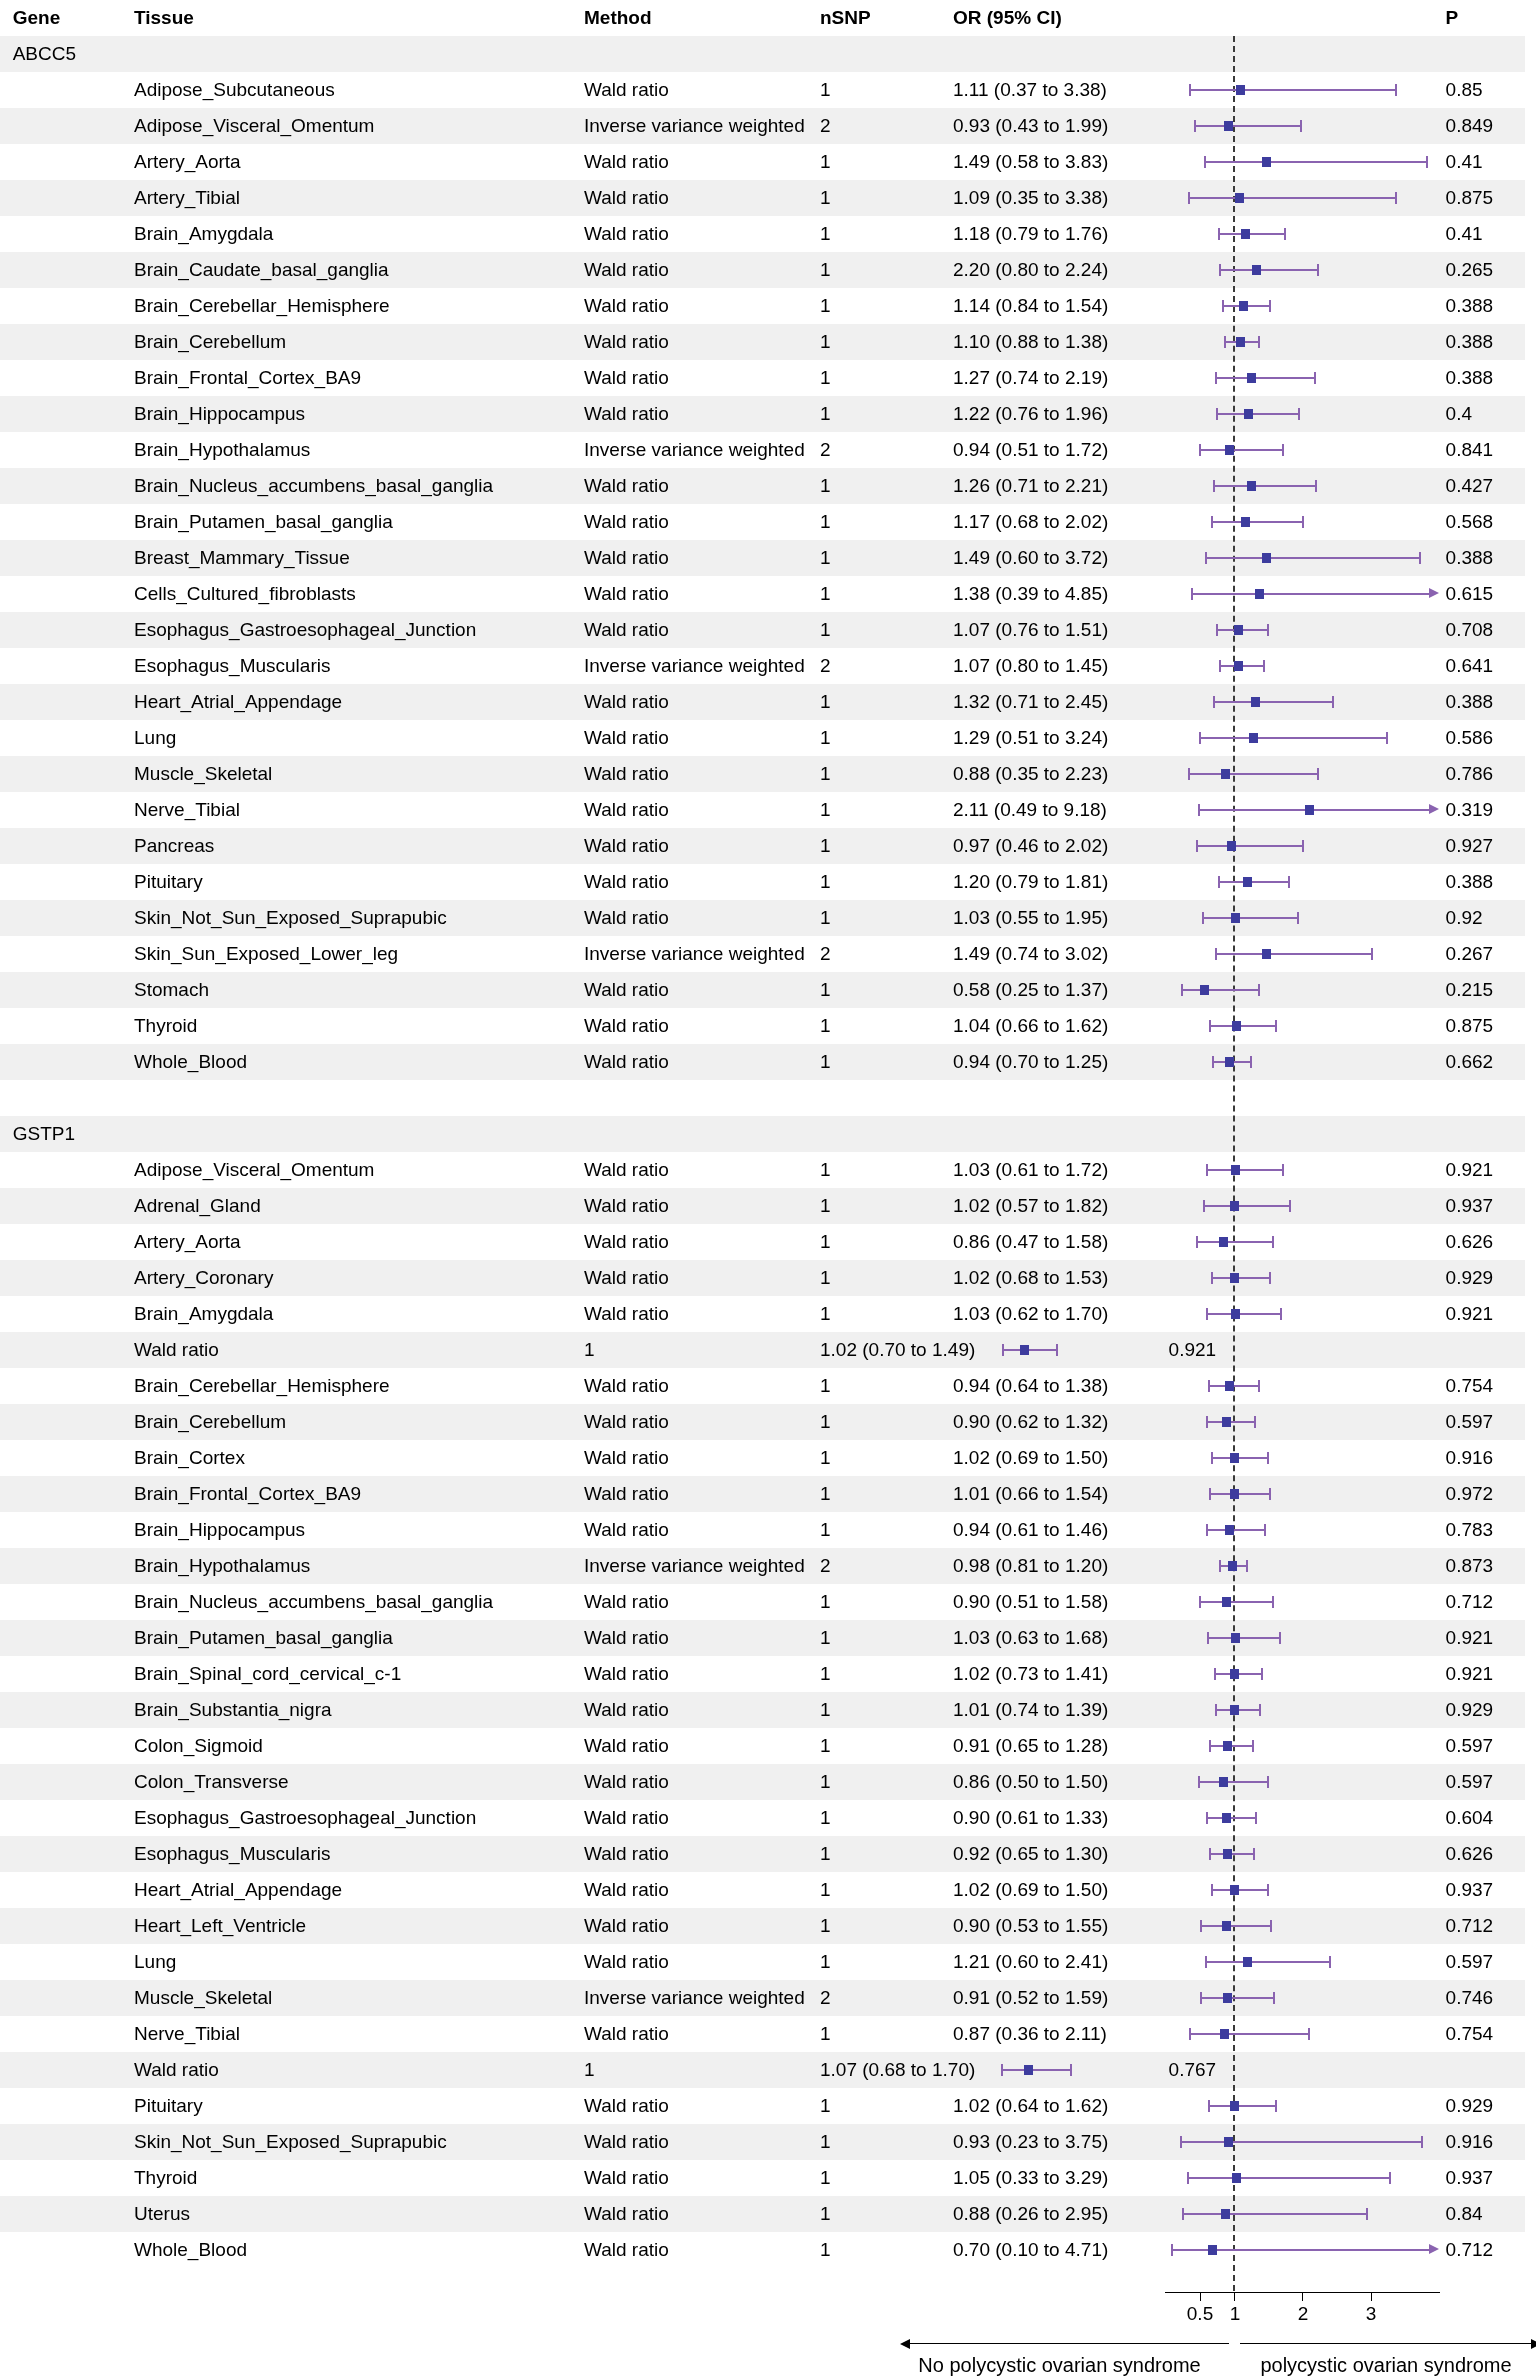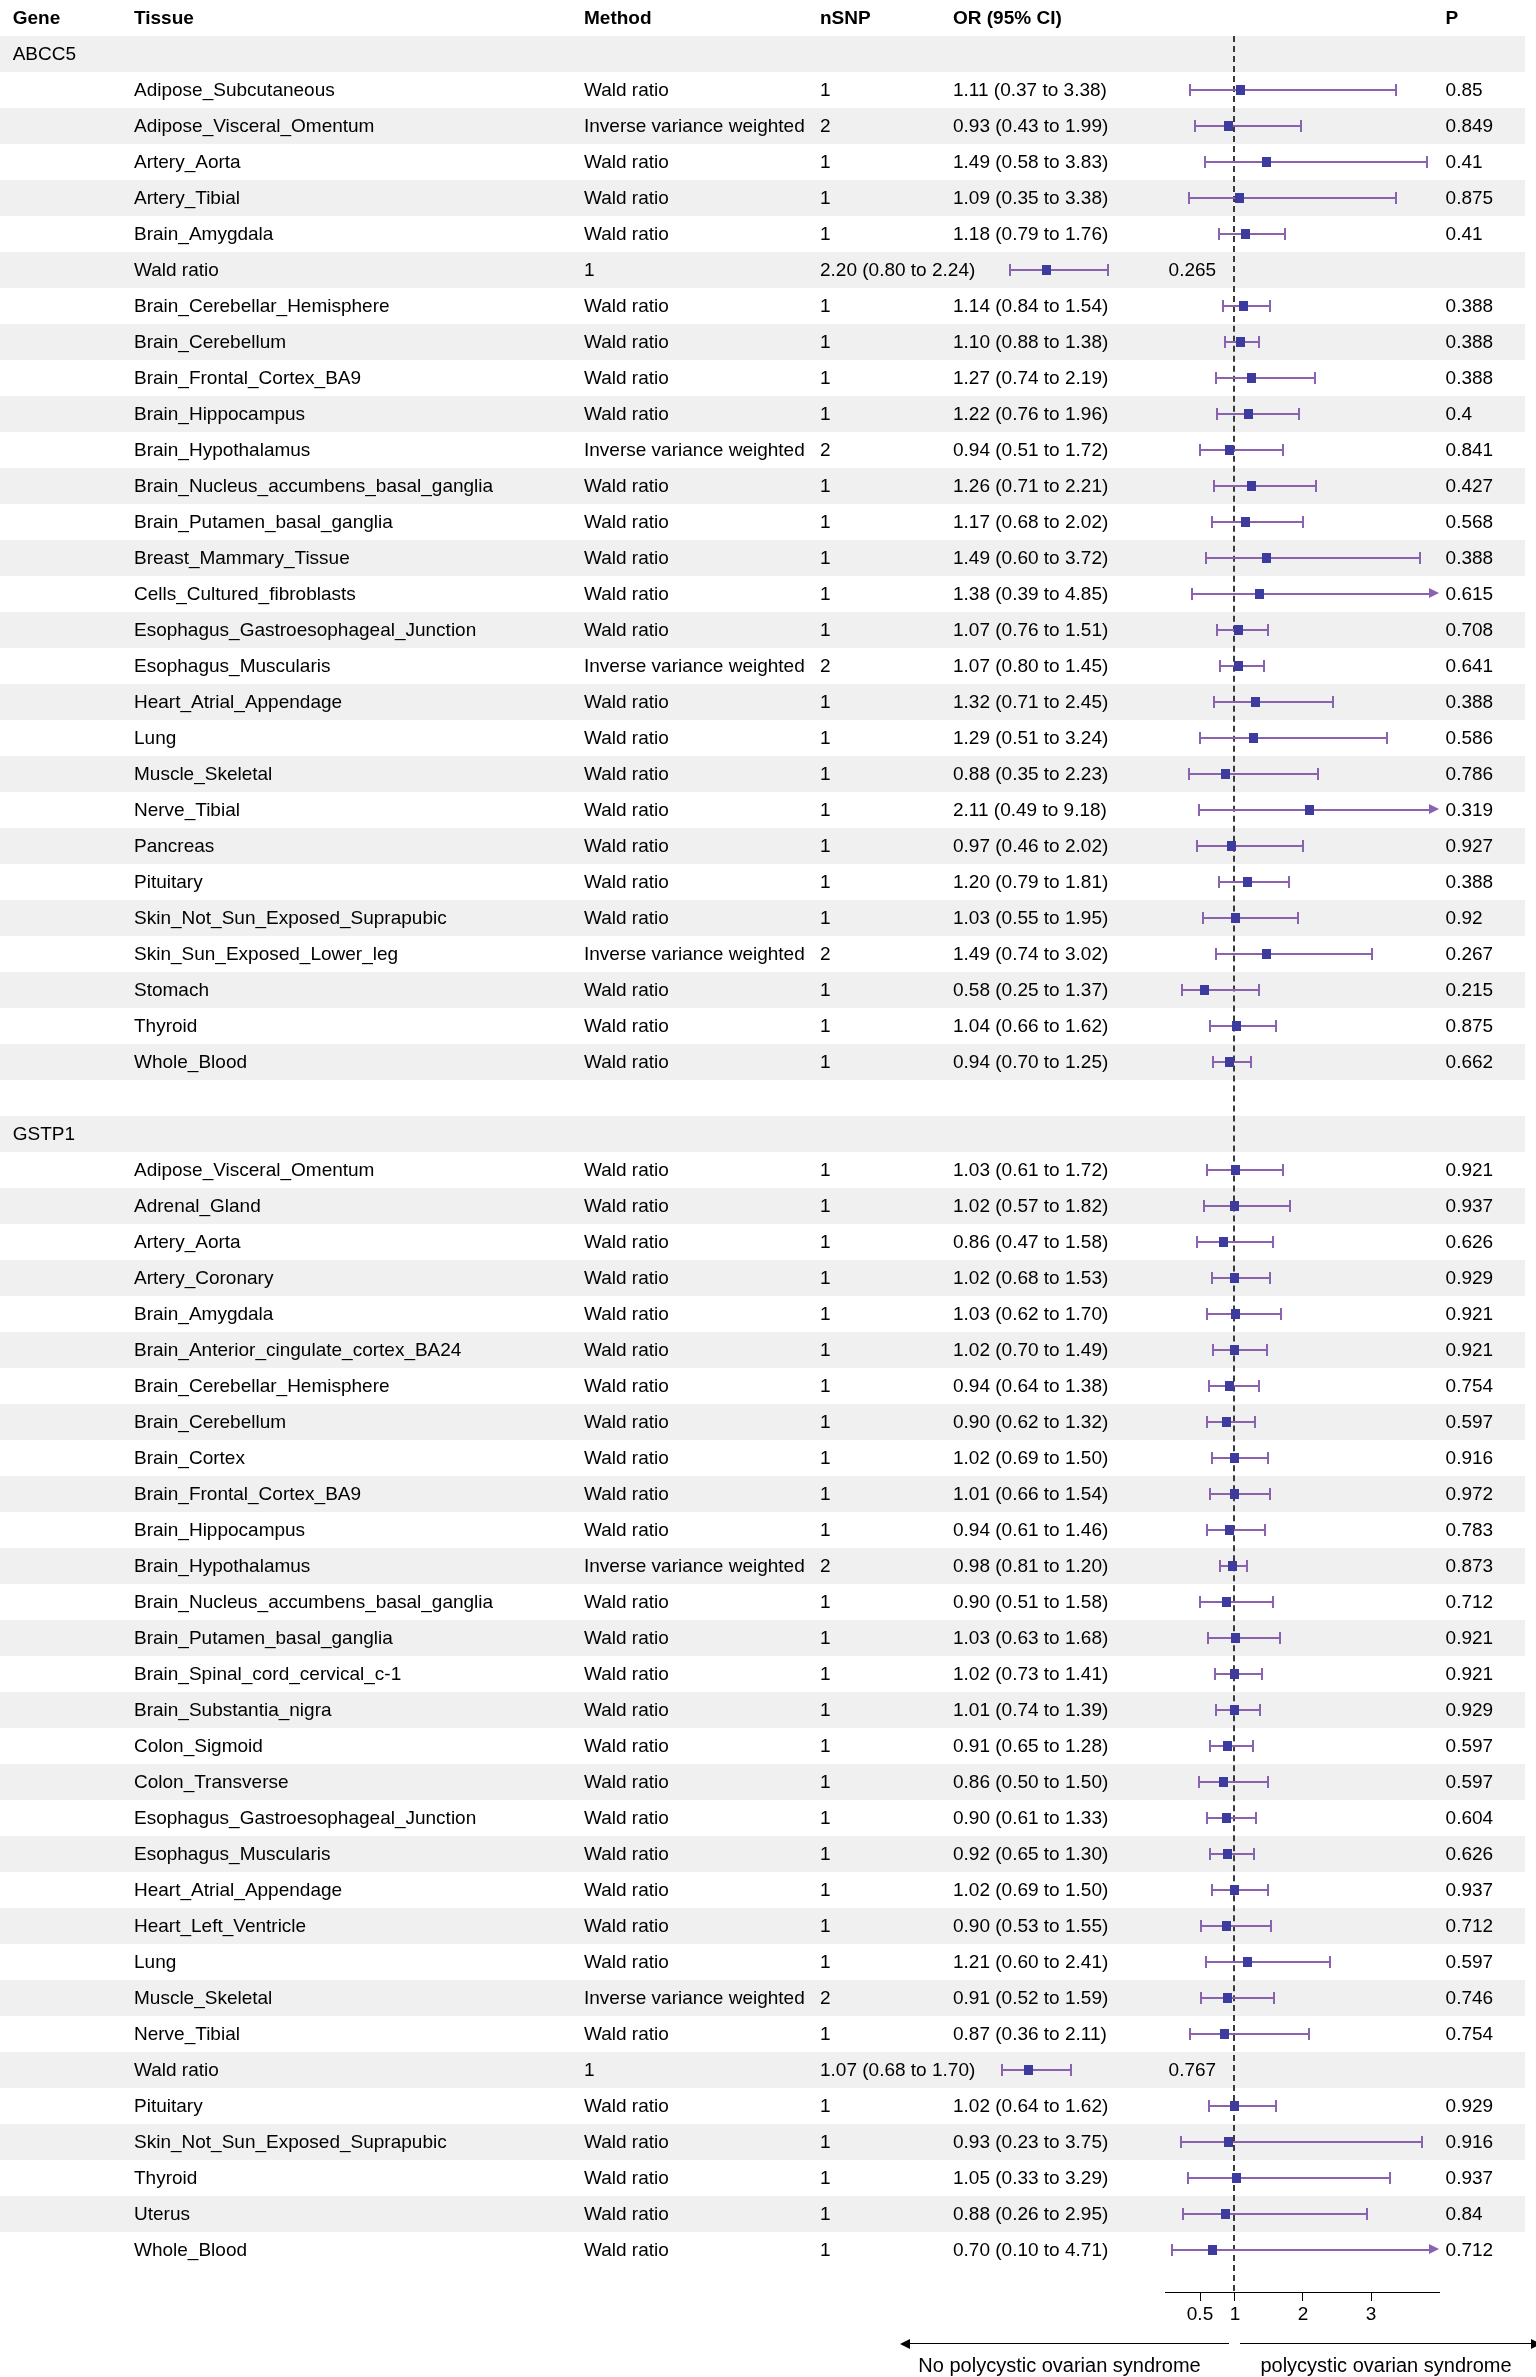--- a/index.html
+++ b/index.html
@@ -144,20 +144,21 @@
     <div class="c-plot">
           <div class="ci-line" style="left: 56px; width: 66px;"></div>
           <div class="ci-cap" style="left: 55px;"></div>
           <div class="ci-cap" style="left: 121px;"></div>
           <div class="ci-marker" style="left: 78px;"></div>
         </div>
     <div class="c-p">0.41</div>
   </div>
       <div class="grid-row data-row shaded">
     <div class="c-gene"></div>
+    <div class="c-tissue">Brain_Caudate_basal_ganglia</div>
     <div class="c-method">Wald ratio</div>
     <div class="c-nsnp">1</div>
     <div class="c-or">2.20 (0.80 to 2.24)</div>
     <div class="c-plot">
           <div class="ci-line" style="left: 57px; width: 99px;"></div>
           <div class="ci-cap" style="left: 56px;"></div>
           <div class="ci-cap" style="left: 154px;"></div>
           <div class="ci-marker" style="left: 89px;"></div>
         </div>
     <div class="c-p">0.265</div>
@@ -545,21 +546,20 @@
     <div class="c-plot">
           <div class="ci-line" style="left: 45px; width: 74px;"></div>
           <div class="ci-cap" style="left: 43px;"></div>
           <div class="ci-cap" style="left: 117px;"></div>
           <div class="ci-marker" style="left: 68px;"></div>
         </div>
     <div class="c-p">0.921</div>
   </div>
       <div class="grid-row data-row shaded">
     <div class="c-gene"></div>
-    <div class="c-tissue">Brain_Anterior_cingulate_cortex_BA24</div>
     <div class="c-method">Wald ratio</div>
     <div class="c-nsnp">1</div>
     <div class="c-or">1.02 (0.70 to 1.49)</div>
     <div class="c-plot">
           <div class="ci-line" style="left: 50px; width: 54px;"></div>
           <div class="ci-cap" style="left: 49px;"></div>
           <div class="ci-cap" style="left: 103px;"></div>
           <div class="ci-marker" style="left: 67px;"></div>
         </div>
     <div class="c-p">0.921</div>

